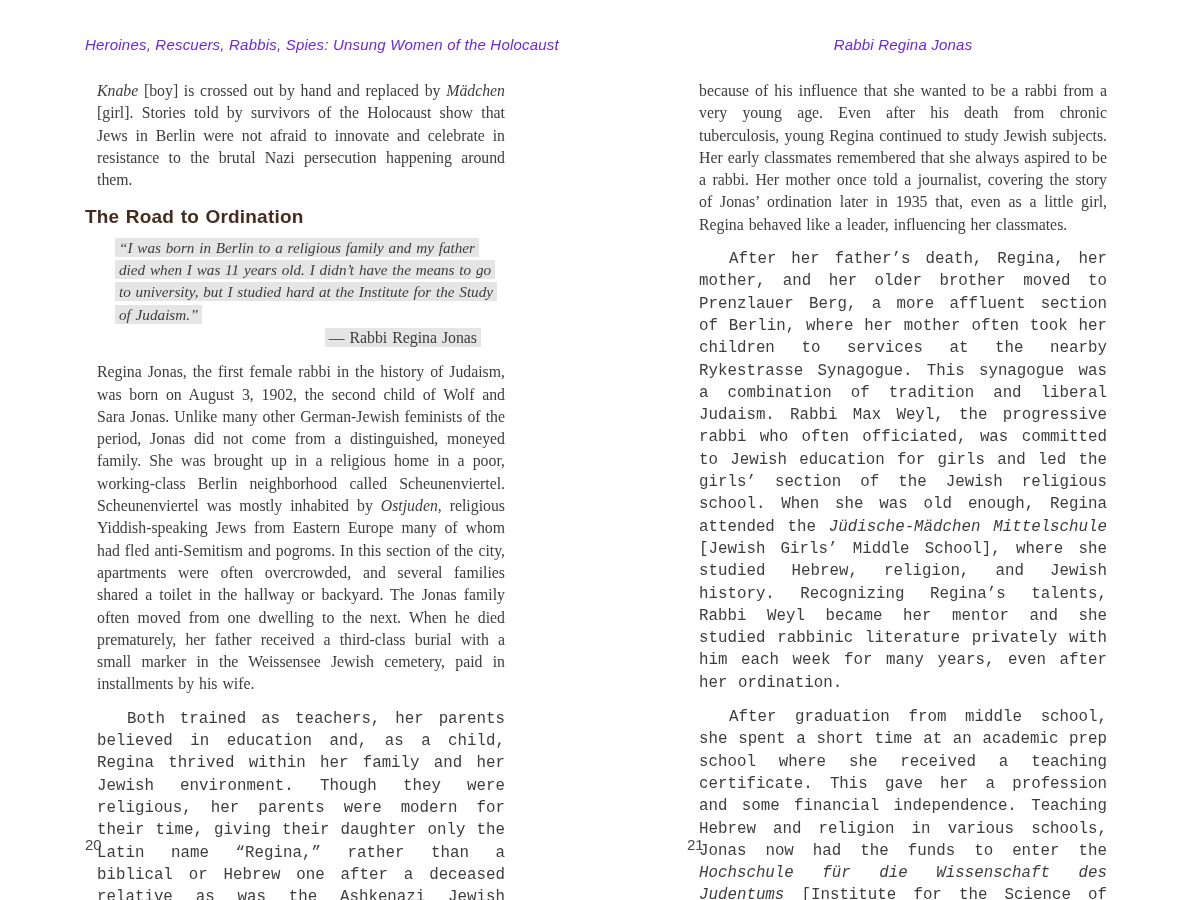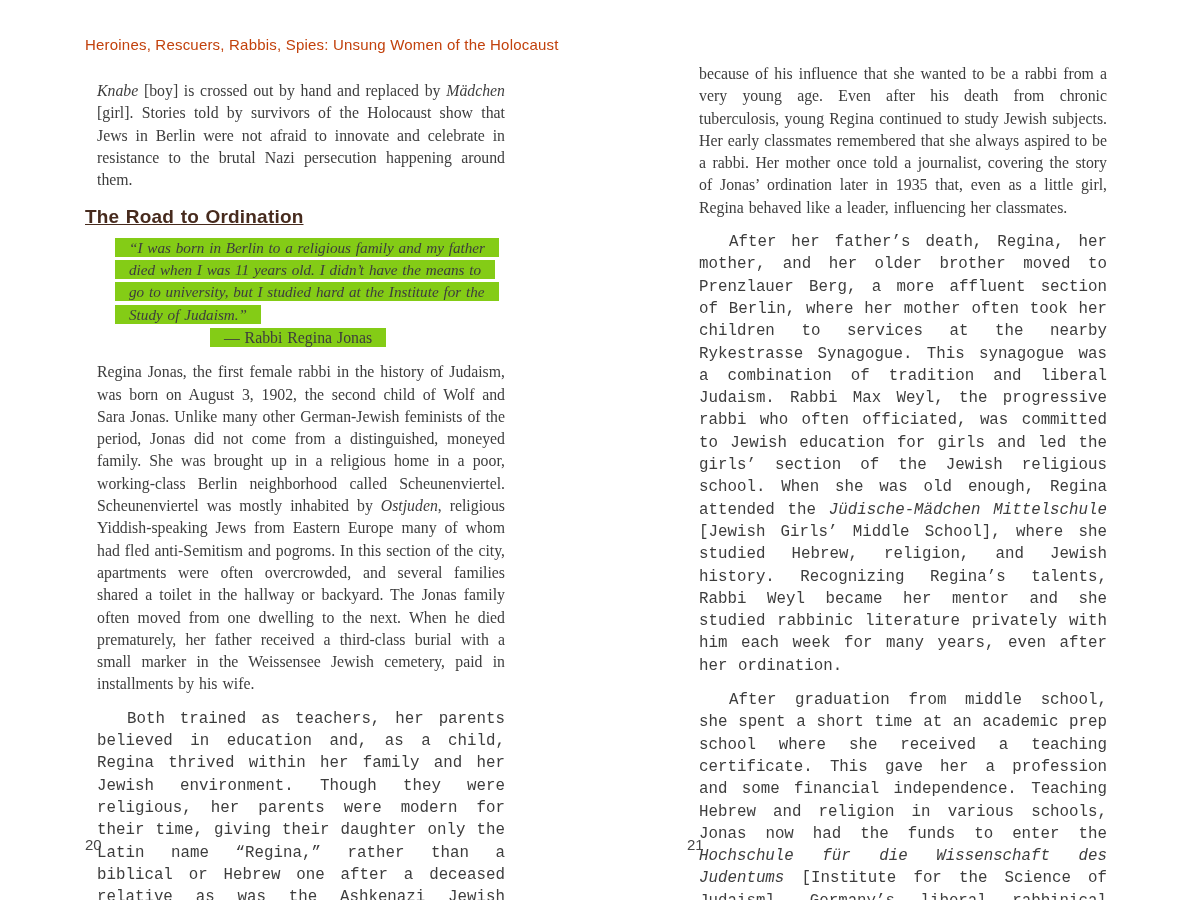--- a/index.html
+++ b/index.html
@@ -15,22 +15,23 @@
     position: absolute;
     top: 36px;
     width: 432px;
     height: 830px;
   }
   .page-left  { left: 85px; }
   .page-right { left: 687px; }
 
   .running-header {
     font-family: "Liberation Sans", sans-serif;
+    font-style: italic;
     font-size: 15px;
-    color: #c2410c;
+    color: #6d28d9;
     text-align: center;
     white-space: nowrap;
     letter-spacing: 0.2px;
   }
 
   .body-text {
     margin-top: 27px;
     font-size: 15.8px;
     line-height: 22.3px;
     text-align: justify;
@@ -41,38 +42,37 @@
 
   .section-heading {
     font-family: "Liberation Sans", sans-serif;
     font-weight: 700;
     font-size: 19px;
     letter-spacing: 0.2px;
     color: #472b1e;
     margin: 15px 0 8px 0;
     text-align: left;
     text-indent: 0;
-    text-decoration: underline;
   }
 
   .quote-block {
     margin: 0 18px 0 30px;
     font-style: italic;
     font-size: 15.2px;
     line-height: 22.3px;
     text-align: left;
   }
   .hl {
-    background: #84cc16;
-    padding: 1px 14px;
+    background: #e5e5e5;
+    padding: 1px 4px;
     box-decoration-break: clone;
     -webkit-box-decoration-break: clone;
   }
   .quote-attribution {
-    text-align: center;
+    text-align: right;
     margin: 1px 36px 8px 30px;
     font-size: 15.8px;
     line-height: 22.3px;
   }
 
   .page-number {
     position: absolute;
     top: 800px;
     left: 0;
     width: 100%;
@@ -104,20 +104,21 @@
 
       <p class="para"><span>Regina Jonas, the first female rabbi in the history of Judaism, was born on August 3, 1902, the second child of Wolf and Sara Jonas. Unlike many other German-Jewish feminists of the period, Jonas did not come from a distinguished, moneyed family. She was brought up in a religious home in a poor, working-class Berlin neighborhood called Scheunenviertel. Scheunenviertel was mostly inhabited by </span><i>Ostjuden</i><span>, religious Yiddish-speaking Jews from Eastern Europe many of whom had fled anti-Semitism and pogroms. In this section of the city, apartments were often overcrowded, and several families shared a toilet in the hallway or backyard. The Jonas family often moved from one dwelling to the next. When he died prematurely, her father received a third-class burial with a small marker in the Weissensee Jewish cemetery, paid in installments by his wife.</span></p>
 
       <p class="para indent"><span>Both trained as teachers, her parents believed in education and, as a child, Regina thrived within her family and her Jewish environment. Though they were religious, her parents were modern for their time, giving their daughter only the Latin name “Regina,” rather than a biblical or Hebrew one after a deceased relative as was the Ashkenazi Jewish custom. Her father proudly became her first teacher of religious education. It was probably</span></p>
     </div>
 
     <div class="page-number">20</div>
   </div>
 
   <div class="page page-right">
+    <div class="running-header">Rabbi Regina Jonas</div>
 
     <div class="body-text">
       <p class="para"><span>because of his influence that she wanted to be a rabbi from a very young age. Even after his death from chronic tuberculosis, young Regina continued to study Jewish subjects. Her early classmates remembered that she always aspired to be a rabbi. Her mother once told a journalist, covering the story of Jonas’ ordination later in 1935 that, even as a little girl, Regina behaved like a leader, influencing her classmates.</span></p>
 
       <p class="para indent"><span>After her father’s death, Regina, her mother, and her older brother moved to Prenzlauer Berg, a more affluent section of Berlin, where her mother often took her children to services at the nearby Rykestrasse Synagogue. This synagogue was a combination of tradition and liberal Judaism. Rabbi Max Weyl, the progressive rabbi who often officiated, was committed to Jewish education for girls and led the girls’ section of the Jewish religious school. When she was old enough, Regina attended the </span><i>Jüdische-Mädchen Mittelschule</i><span> [Jewish Girls’ Middle School], where she studied Hebrew, religion, and Jewish history. Recognizing Regina’s talents, Rabbi Weyl became her mentor and she studied rabbinic literature privately with him each week for many years, even after her ordination.</span></p>
 
       <p class="para indent"><span>After graduation from middle school, she spent a short time at an academic prep school where she received a teaching certificate. This gave her a profession and some financial independence. Teaching Hebrew and religion in various schools, Jonas now had the funds to enter the </span><i>Hochschule für die Wissenschaft des Judentums</i><span> [Institute for the Science of Judaism], Germany’s liberal rabbinical seminary, which specialized in teaching students to interpret and argue Jewish texts. Unlike the Orthodox seminary, the Institute allowed women to attend classes, even though it still ordained only male rabbis. In a class of 155 students in attendance in 1932, there were 27 women. Regina Jonas was the only one woman at the seminary who aspired to become a rabbi.</span></p>
     </div>
 
     <div class="page-number">21</div>

